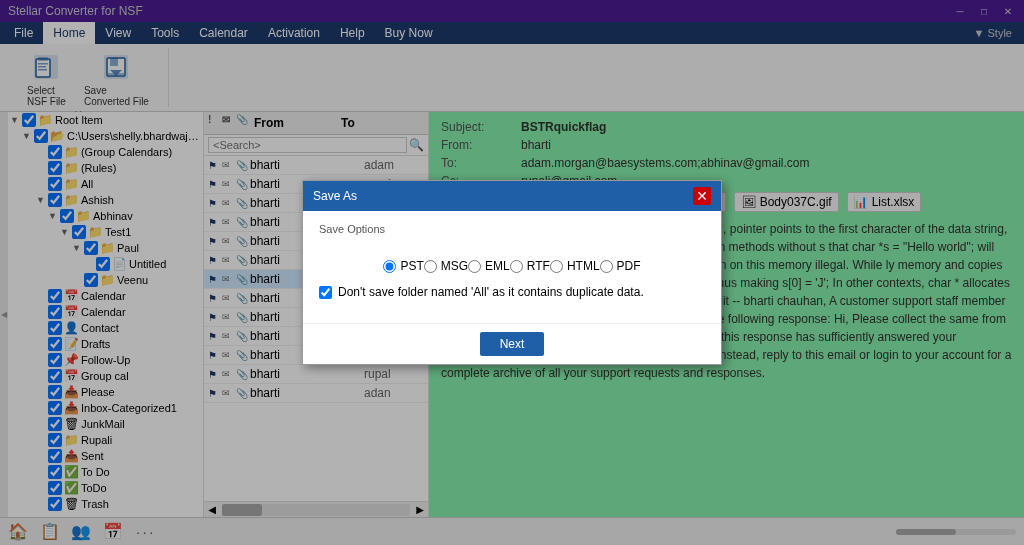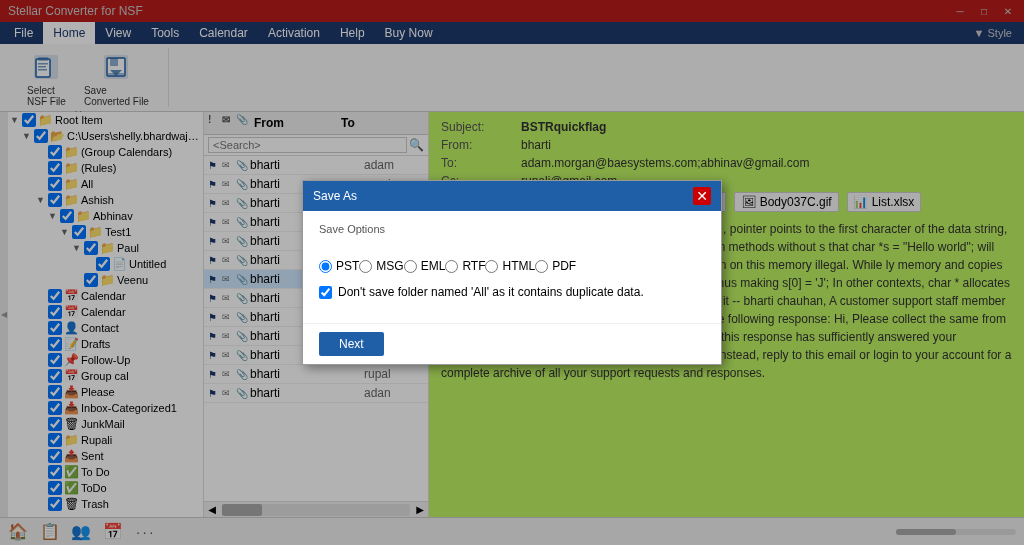--- a/index.html
+++ b/index.html
@@ -1,21 +1,21 @@
 <!DOCTYPE html>
 <html><head>
   <meta charset="utf-8">
   <style>
     * { box-sizing: border-box; margin: 0; padding: 0; font-family: 'Segoe UI', Arial, sans-serif; font-size: 12px; }
     body { width: 1024px; height: 545px; overflow: hidden; background: #f0f0f0; }
 
     
     .title-bar {
       height: 22px;
-      background: #b91c1c;
+      background: #4c1d95;
       display: flex;
       align-items: center;
       justify-content: space-between;
       padding: 0 8px;
       color: #ccc;
       font-size: 11px;
     }
     .title-bar-controls { display: flex; gap: 8px; }
     .title-bar-btn { width: 16px; height: 16px; display: flex; align-items: center; justify-content: center; cursor: pointer; color: #ccc; font-size: 10px; }
 
@@ -178,21 +178,21 @@
     .bottom-nav-btn { cursor: pointer; font-size: 16px; color: #555; }
     .bottom-nav-dots { font-size: 14px; color: #555; cursor: pointer; letter-spacing: 2px; }
     .scroll-indicator { width: 120px; height: 6px; background: #ddd; border-radius: 3px; }
     .scroll-thumb { width: 60px; height: 6px; background: #aaa; border-radius: 3px; }
 
     
     .right-panel {
       flex: 1;
       overflow-y: auto;
       padding: 8px 12px;
-      background: #bef264;
+      background: #86efac;
       position: relative;
     }
     .email-detail-row { display: flex; margin-bottom: 4px; font-size: 12px; }
     .email-detail-label { width: 80px; color: #555; font-weight: normal; flex-shrink: 0; }
     .email-detail-value { color: #333; flex: 1; }
     .email-attachments { display: flex; gap: 8px; align-items: center; flex-wrap: wrap; }
     .attach-chip {
       display: flex; align-items: center; border: 1px solid #ccc; padding: 2px 6px;
       border-radius: 2px; font-size: 11px; background: #f8f8f8; cursor: pointer;
     }
@@ -245,25 +245,25 @@
       justify-content: space-between;
       font-size: 12px;
     }
     .modal-close-btn {
       cursor: pointer; font-size: 14px; color: #fff;
       width: 18px; height: 18px; display: flex; align-items: center; justify-content: center;
       background: #c00; border-radius: 2px;
     }
     .modal-body { padding: 12px 16px; }
     .modal-section-label { font-size: 11px; color: #555; margin-bottom: 24px; }
-    .radio-group { display: flex; flex-wrap: wrap; margin-bottom: 12px; }
+    .radio-group { display: flex; flex-wrap: wrap; margin-bottom: 12px; justify-content: center; }
     .radio-option { display: flex; align-items: center; gap: 4px; cursor: pointer; }
     .radio-option input[type=radio] { cursor: pointer; }
     .modal-checkbox-row { display: flex; align-items: center; gap: 6px; margin-bottom: 12px; font-size: 11px; }
-    .modal-footer { display: flex; justify-content: flex-start; padding: 8px 16px; border-top: 1px solid #eee; }
+    .modal-footer { display: flex; justify-content: center; padding: 8px 16px; border-top: 1px solid #eee; }
     .next-btn {
       background: #1e5fa8;
       color: #fff;
       border: none;
       padding: 5px 20px;
       cursor: pointer;
       font-size: 12px;
       border-radius: 2px;
     }
   </style>

